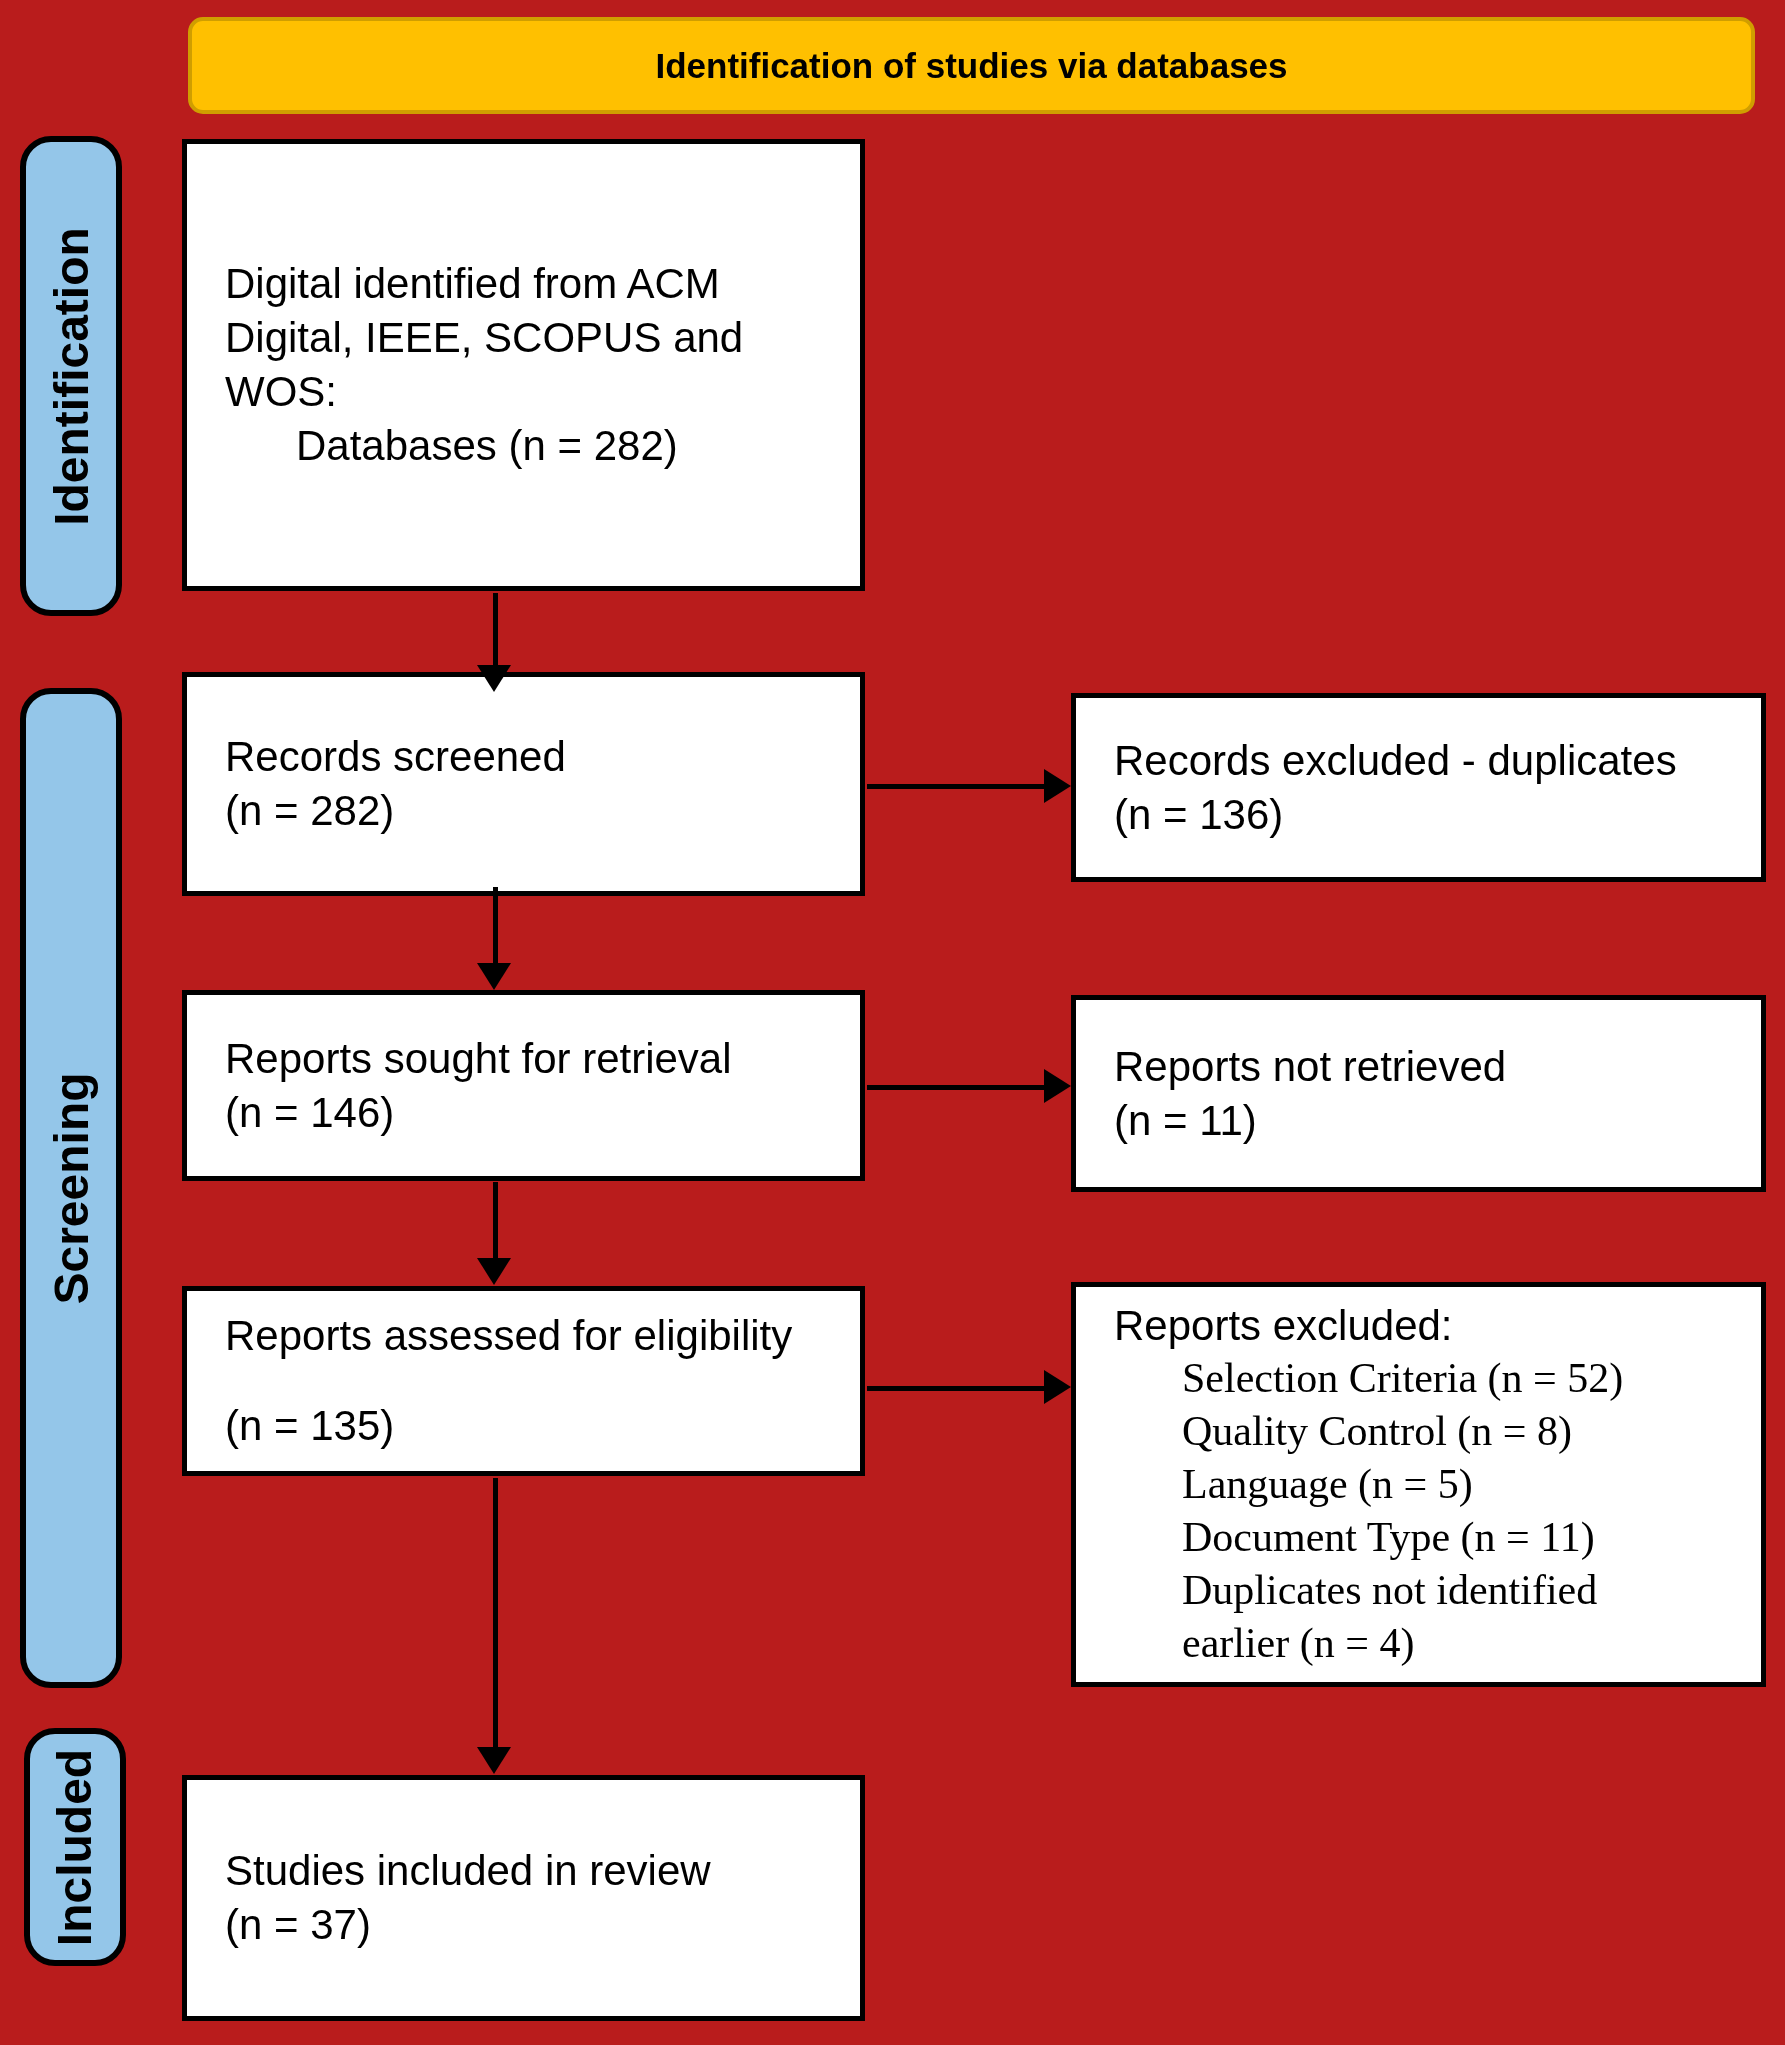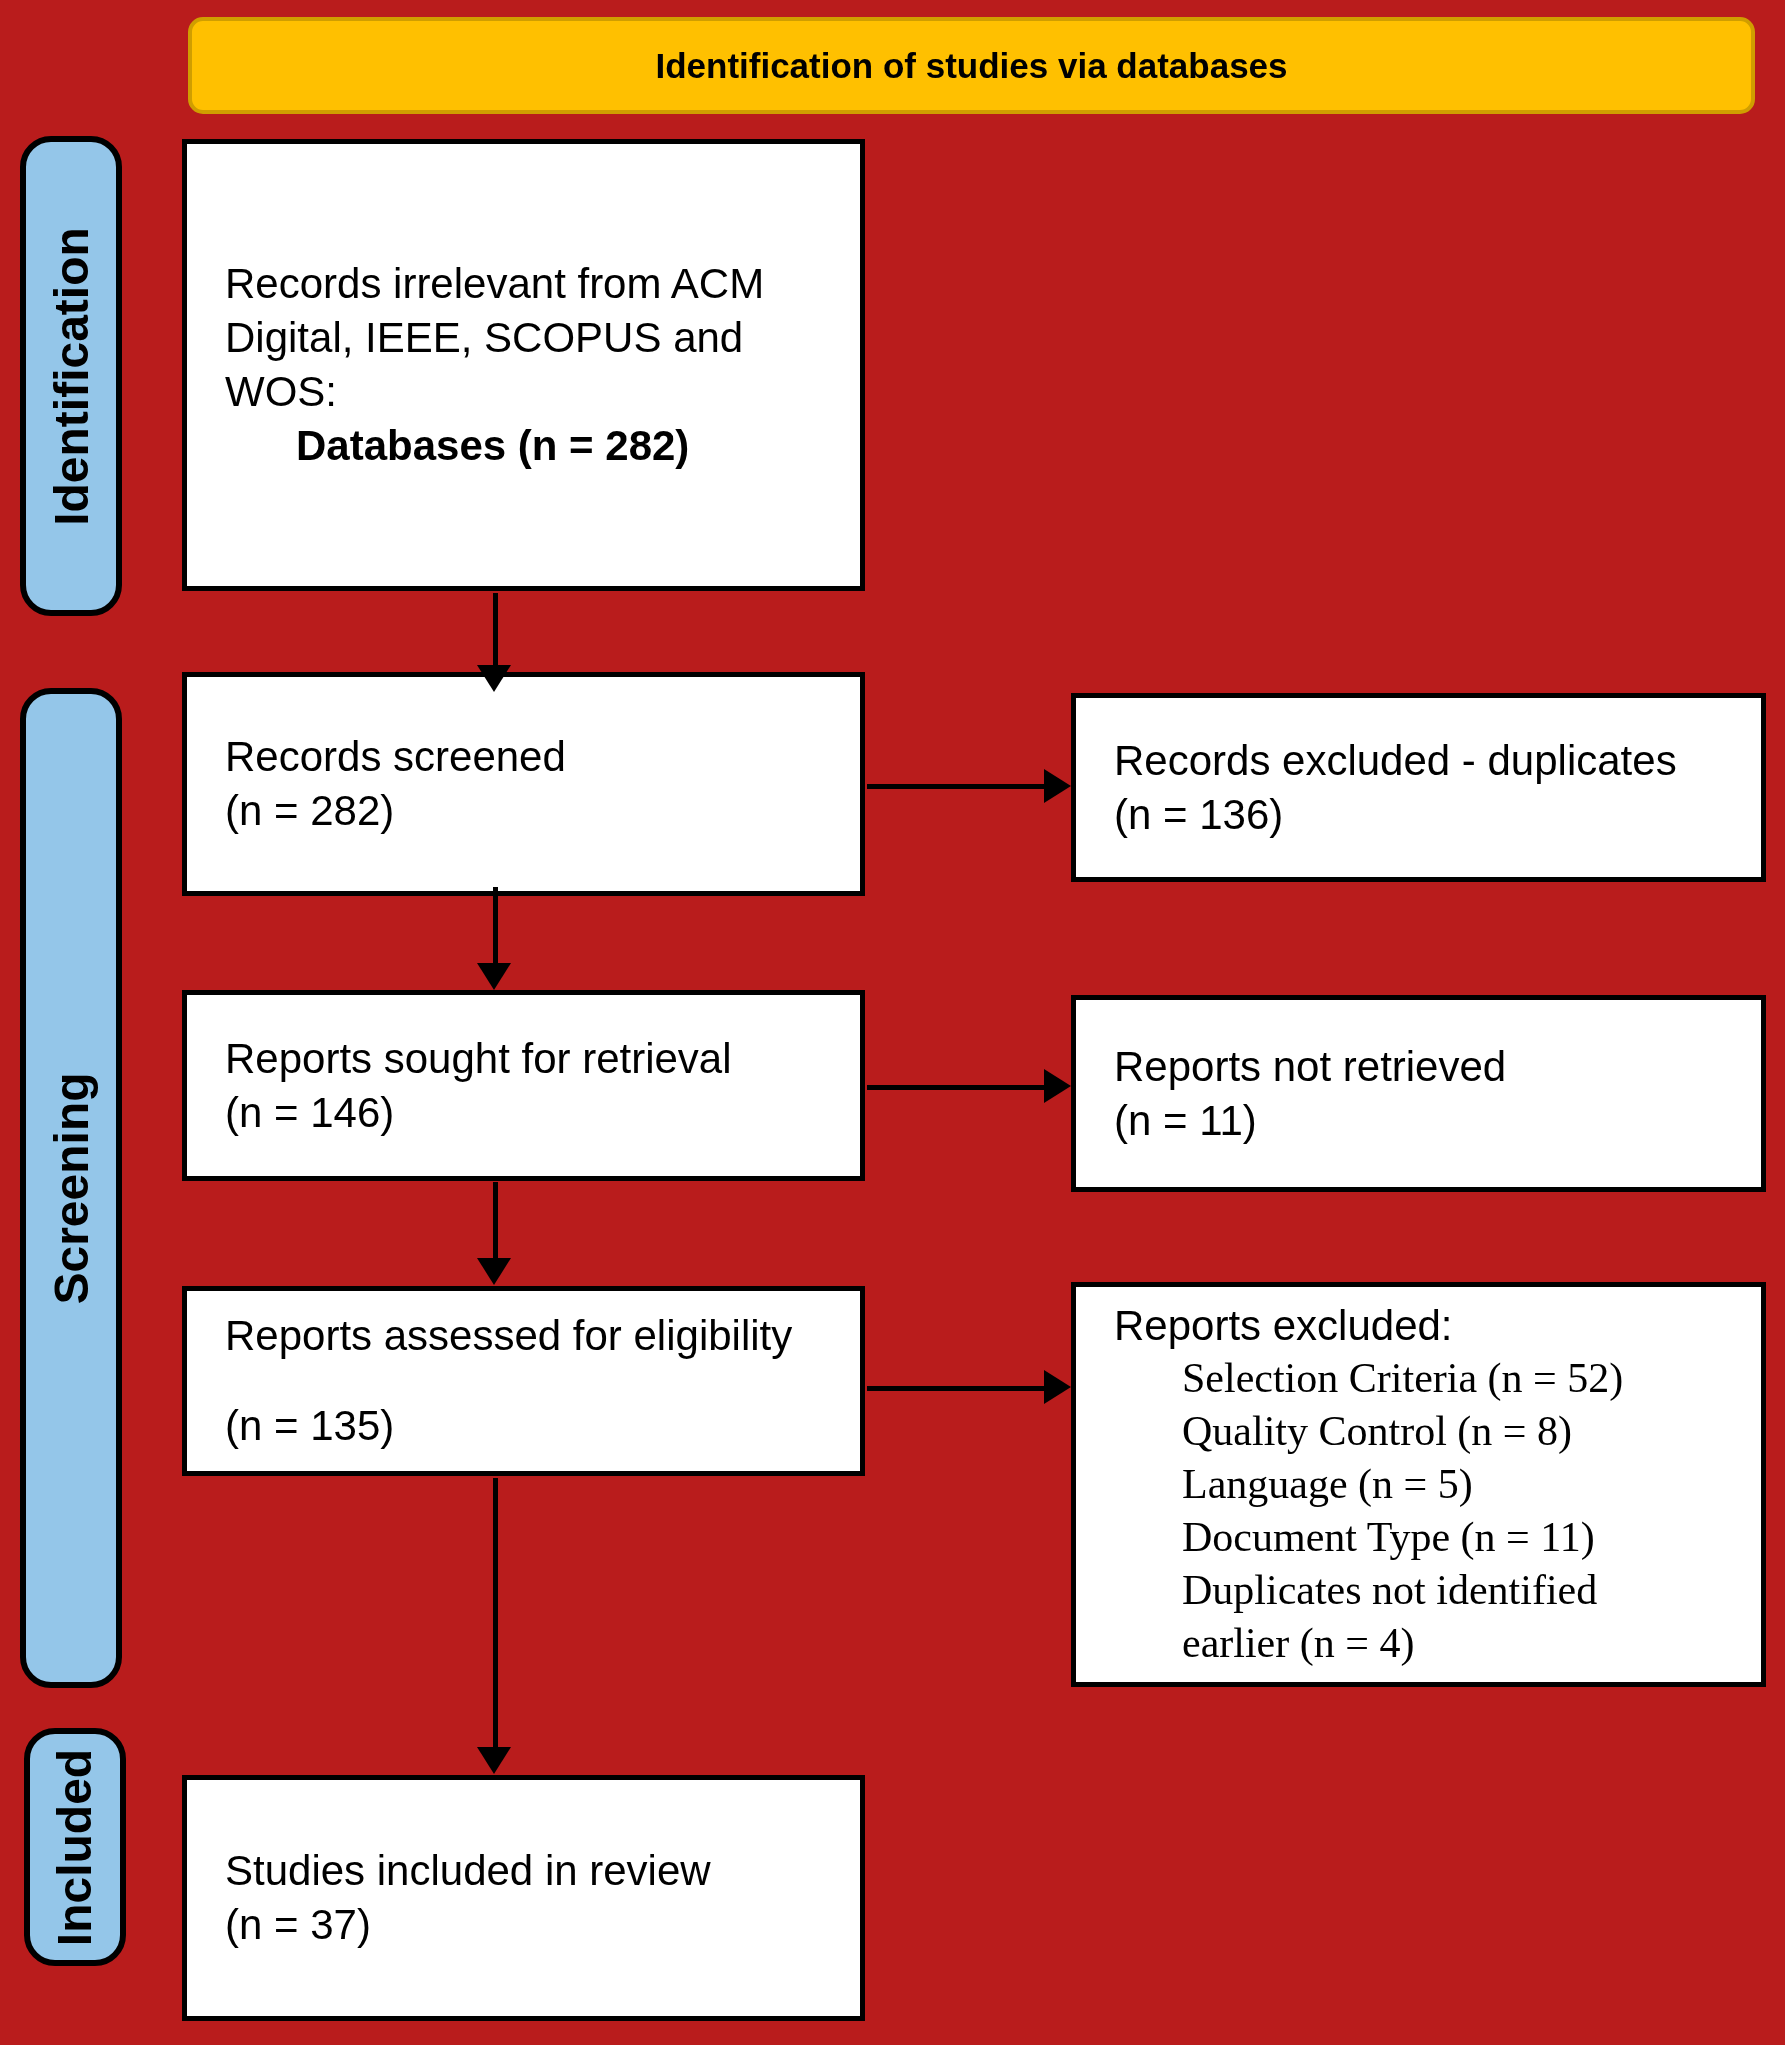--- a/index.html
+++ b/index.html
@@ -35,21 +35,21 @@
   .col-right { left:1071px; width:695px; }
   .box-identified { top:139px;  height:452px; }
   .box-screened   { top:672px; height:224px; }
   .box-sought     { top:990px; height:191px; }
   .box-assessed   { top:1286px; height:190px;gap:36px; }
   .box-included   { top:1775px; height:246px; }
   .box-excl-dup   { top:693px; height:189px; }
   .box-not-retr   { top:995px; height:197px; }
   .box-rep-excl   { top:1282px; height:405px; line-height:53px; }
   .line { display:block; }
-  .indent { padding-left:71px;font-weight:bold; }
+  .indent { padding-left:71px; }
   .indent-sm { padding-left:68px;font-family:Liberation Serif, serif; }
 
   
   .vline { position:absolute; width:4.8px; background:#000; }
   .hline { position:absolute; height:4.8px; background:#000; }
   .tri-down  { position:absolute; width:0; height:0; border-left:17.7px solid transparent; border-right:17.7px solid transparent; border-top:27px solid #000; }
   .tri-right { position:absolute; width:0; height:0; border-top:17.7px solid transparent; border-bottom:17.7px solid transparent; border-left:27px solid #000; }
 </style>
 </head>
 <body>
@@ -64,21 +64,21 @@
     <span class="vtext">Identification</span>
   </div>
   <div class="stage stage-screening">
     <span class="vtext">Screening</span>
   </div>
   <div class="stage stage-included">
     <span class="vtext">Included</span>
   </div>
 
   <div class="box col-left box-identified">
-    <span class="line">Records irrelevant from ACM</span>
+    <span class="line">Digital identified from ACM</span>
     <span class="line">Digital, IEEE, SCOPUS and</span>
     <span class="line">WOS:</span>
     <span class="line indent">Databases (n = 282)</span>
   </div>
 
   <div class="box col-left box-screened">
     <span class="line">Records screened</span>
     <span class="line">(n = 282)</span>
   </div>
 

